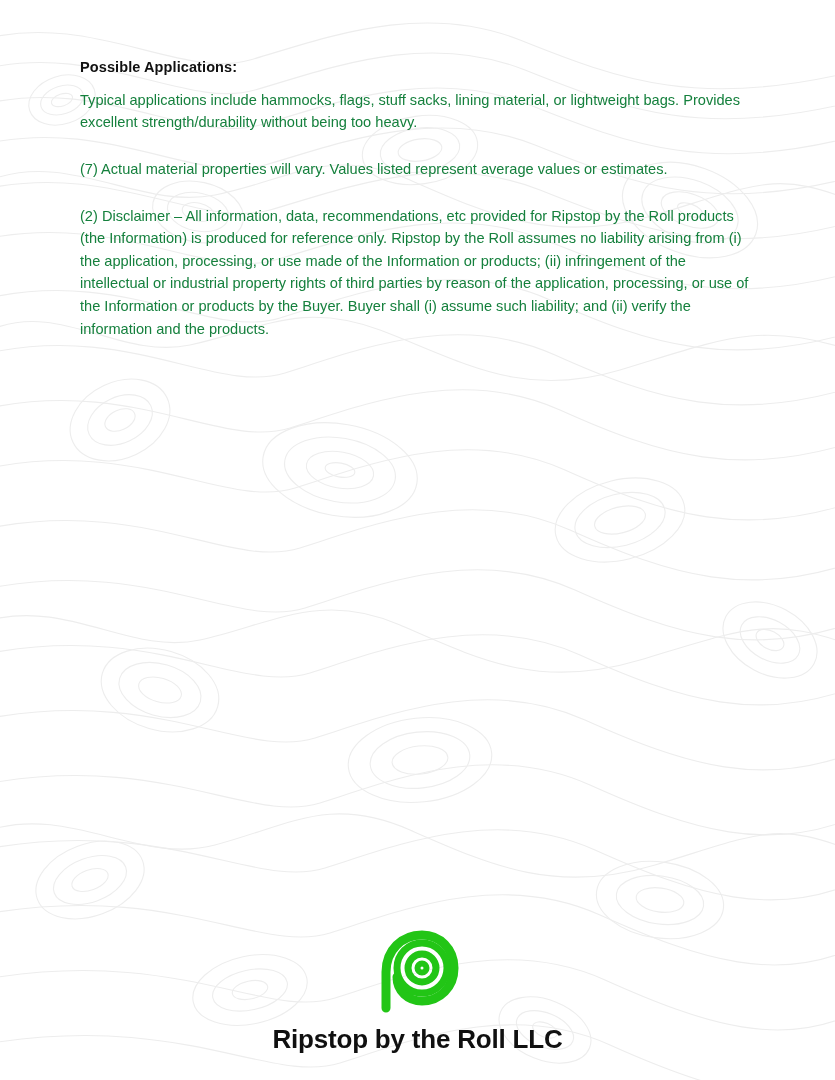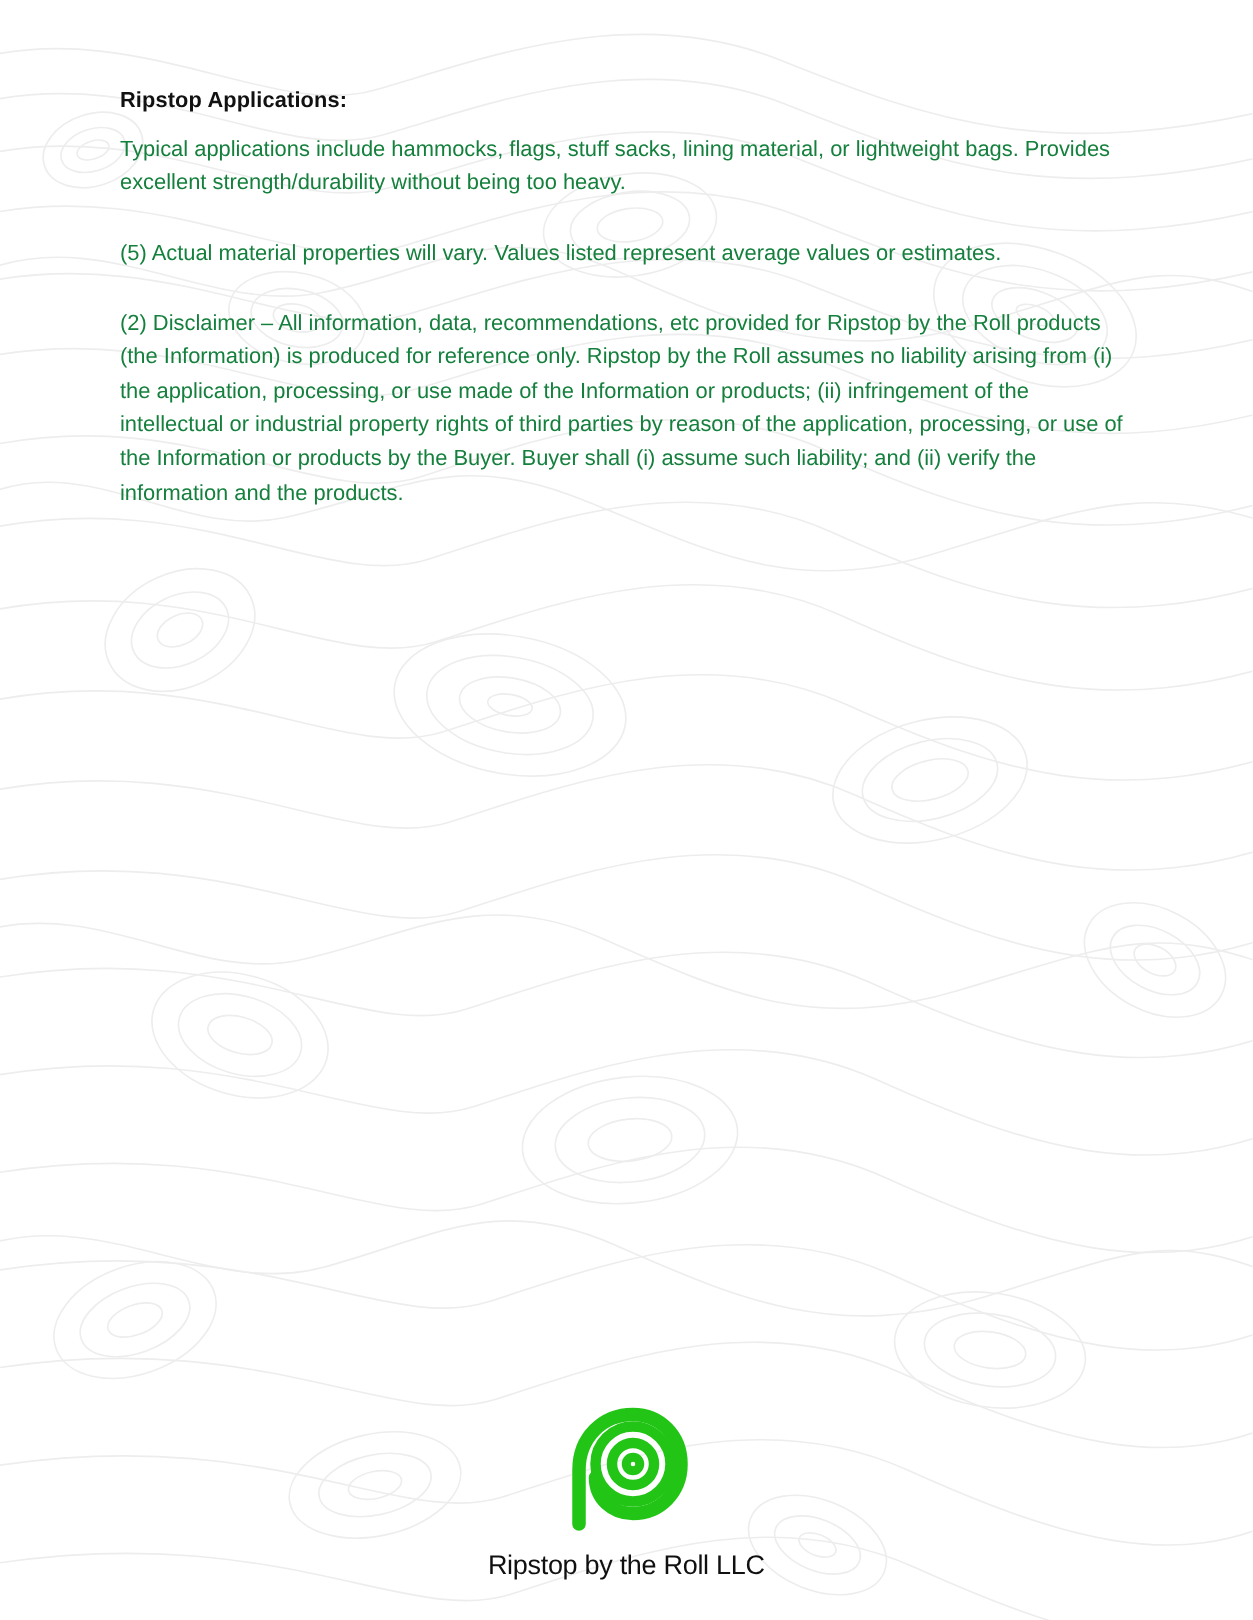--- a/index.html
+++ b/index.html
@@ -80,22 +80,22 @@
   }
   .logo-mark {
     width: 86px;
     height: 86px;
     margin-bottom: 12px;
   }
   .logo-mark svg {
     display: block;
   }
   .brand-name {
-    font-size: 18px;
-    font-weight: normal;
+    font-size: 26px;
+    font-weight: bold;
     color: #101010;
     letter-spacing: -0.2px;
     line-height: 1;
   }
 </style>
 </head>
 <body>
 
 <div class="topo-bg">
   <svg viewBox="0 0 835 1080" xmlns="http://www.w3.org/2000/svg" aria-hidden="true">
@@ -184,25 +184,25 @@
       <path d="M-10 620 C 70 600, 130 655, 200 640 S 320 590, 400 625 S 540 690, 640 660 S 770 615, 850 645"></path>
       <path d="M-10 830 C 70 805, 140 865, 215 845 S 330 795, 410 830 S 555 895, 655 865 S 775 820, 850 850"></path>
       <path d="M-10 180 C 70 150, 140 210, 215 195 S 330 145, 410 180 S 555 245, 655 215 S 775 170, 850 200"></path>
     </g>
   </svg>
 </div>
 
 <div class="page">
 
   <div class="content">
-    <h2 class="section-heading">Ripstop Applications:</h2>
+    <h2 class="section-heading">Possible Applications:</h2>
 
     <p class="para">Typical applications include hammocks, flags, stuff sacks, lining material, or lightweight bags. Provides excellent strength/durability without being too heavy.</p>
 
-    <p class="para">(5) Actual material properties will vary. Values listed represent average values or estimates.</p>
+    <p class="para">(7) Actual material properties will vary. Values listed represent average values or estimates.</p>
 
     <p class="para">(2) Disclaimer – All information, data, recommendations, etc provided for Ripstop by the Roll products (the Information) is produced for reference only. Ripstop by the Roll assumes no liability arising from (i) the application, processing, or use made of the Information or products; (ii) infringement of the intellectual or industrial property rights of third parties by reason of the application, processing, or use of the Information or products by the Buyer. Buyer shall (i) assume such liability; and (ii) verify the information and the products.</p>
   </div>
 
   <div class="footer">
     <div class="logo-mark">
       <svg viewBox="0 0 86 86" xmlns="http://www.w3.org/2000/svg" aria-hidden="true">
         <g fill="none" stroke="#22c516">
 
           <path d="M11 80 L11 44 C11 22, 27 7, 47 7 C65 7, 79 21, 79 40 C79 59, 65 73, 47 73 C33 73, 22 63, 22 49" stroke-width="9" stroke-linecap="round"></path>

